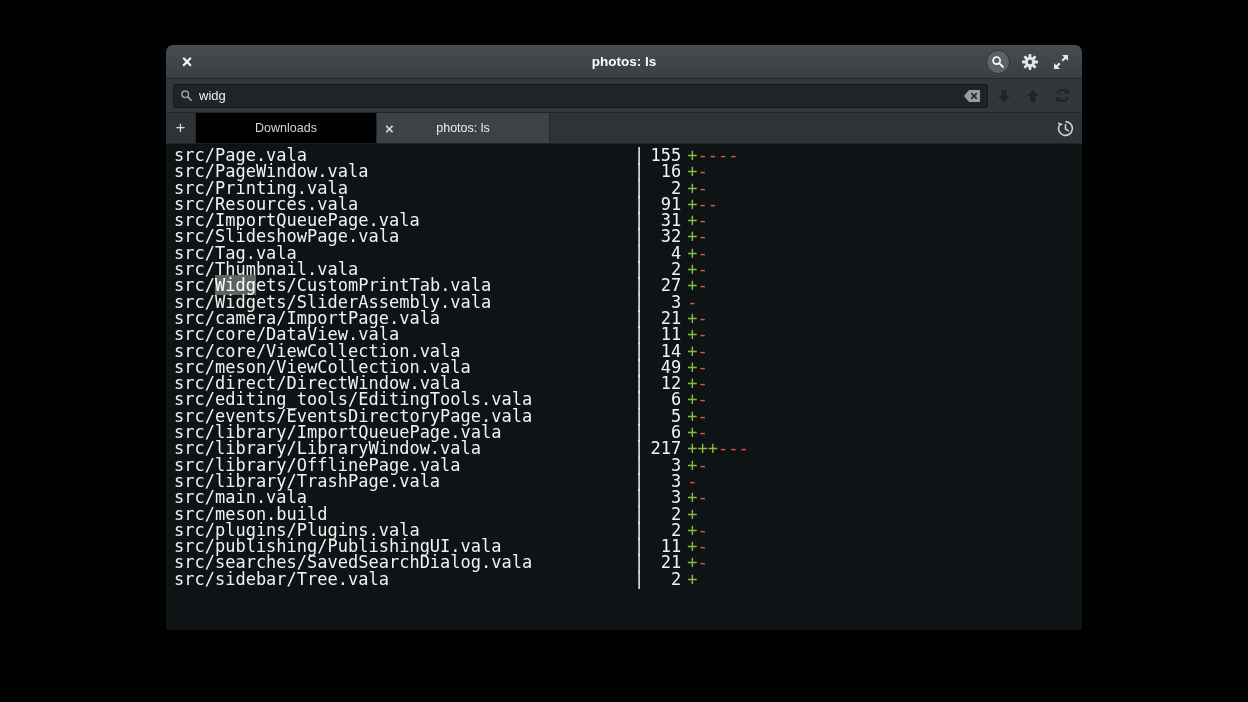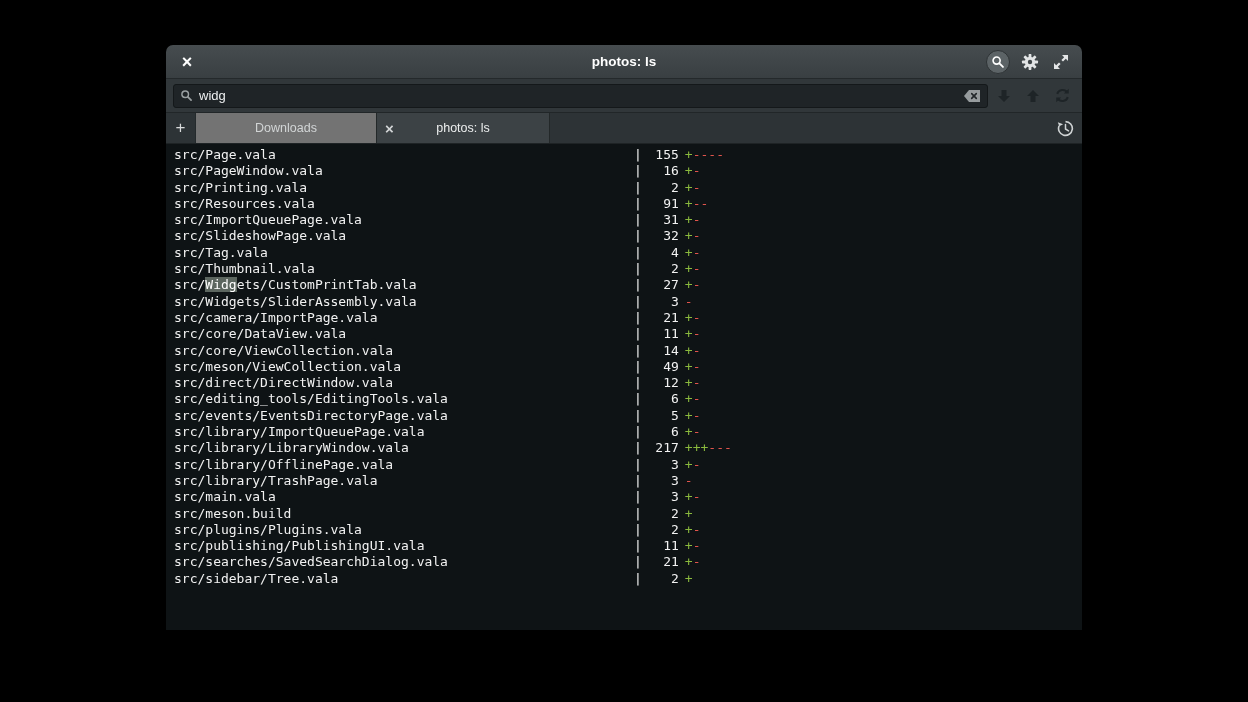--- a/index.html
+++ b/index.html
@@ -54,35 +54,35 @@
   .tabbar{
     height:30px;flex:0 0 30px;background:#2d3336;border-bottom:1px solid #1e2325;
     display:flex;align-items:stretch;
   }
   .newtab{
     width:30px;background:none;border:none;border-right:1px solid #242a2c;
     color:#d8dadb;font-size:17px;line-height:17px;padding:0 0 2px 0;
   }
   .tab{
     width:180px;display:flex;align-items:center;justify-content:center;position:relative;
-    color:#d2d5d6;font-size:12.5px;background:#737373;border-right:1px solid #232829;
+    color:#d2d5d6;font-size:12.5px;background:#000000;border-right:1px solid #232829;
   }
   .tab.active{background:#3c4245;color:#eceeee;width:172px;}
   .tab-close{
     position:absolute;left:8px;top:0;bottom:0;background:none;border:none;
     color:#d3d6d7;font-size:15px;padding:0;font-weight:bold;
   }
   .tab-spacer{flex:1;}
   .history-btn{
     width:34px;background:none;border:none;display:flex;align-items:center;justify-content:center;padding:0;
   }
   
   .terminal{
     flex:1;background:var(--term-bg,#0e1315);color:var(--term-fg,#f2f2f2);
-    font-family:"DejaVu Sans Mono",monospace;font-size:13px;line-height:16.3px;
+    font-family:"DejaVu Sans Mono",monospace;font-size:17px;line-height:16.3px;
     padding:3px 0 0 8px;overflow:hidden;
   }
   .term-line{white-space:pre;}
   .term-line .file{display:inline-block;width:460px;}
   .term-line .count{display:inline-block;width:37px;text-align:right;margin-right:6px;}
   .term-line .plus{color:var(--plus,#8ab93d);}
   .term-line .minus{color:var(--minus,#e0544c);}
   .term-line .match{background:var(--hl-bg,#5a6466);color:#ffffff;}
 </style>
 </head>

